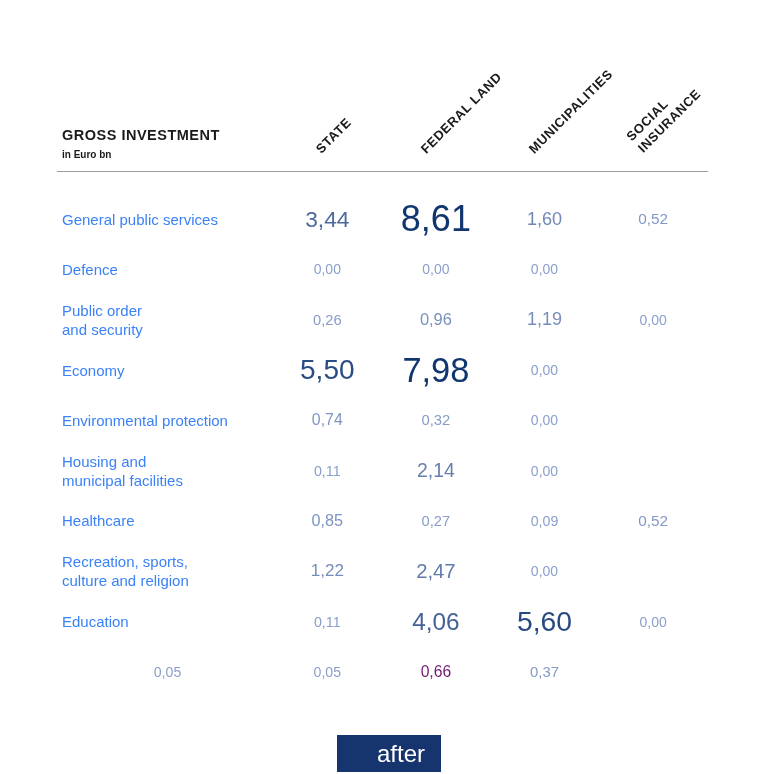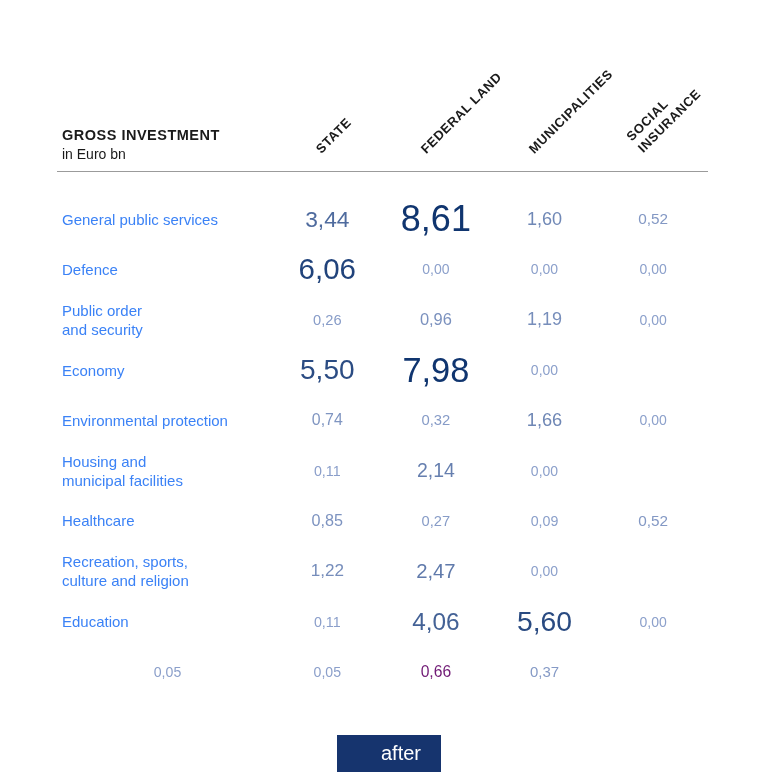--- a/index.html
+++ b/index.html
@@ -3,21 +3,21 @@
 <meta charset="utf-8">
 <style>
   * { margin: 0; padding: 0; box-sizing: border-box; }
   html, body { width: 773px; height: 774px; background: #ffffff;
                font-family: "Liberation Sans", sans-serif; overflow: hidden; }
   .stage { position: relative; width: 773px; height: 552px; background: #fff; }
 
   
   .hdr { position: absolute; left: 62px; top: 126px; color: #1a1a1a; }
   .hdr-title { font-size: 14.5px; font-weight: 700; letter-spacing: 0.5px; line-height: 19px; }
-  .hdr-sub   { font-size: 14px; font-weight: 400; line-height: 19px; }
+  .hdr-sub   { font-size: 10px; font-weight: 700; line-height: 19px; }
 
   
   .colhead { position: absolute; font-size: 13px; font-weight: 700; color: #1a1a1a;
              letter-spacing: 0.6px; line-height: 16px; white-space: pre-line;
              transform: rotate(-45deg); transform-origin: left bottom; }
   #col0 { left: 324px; top: 141px; }
   #col1 { left: 429px; top: 141px; }
   #col2 { left: 537px; top: 141px; }
   #col3 { left: 646px; top: 124px; }
 
@@ -28,21 +28,21 @@
   .tbl { position: absolute; left: 62px; top: 194px; width: 646px; }
   .row { display: grid; grid-template-columns: 211px 108.6px 108.6px 108.6px 108.6px;
          height: 50.3px; align-items: center; }
   .lbl { font-size: 15px; color: #3b82f6; line-height: 19px; white-space: pre-line; }
   .cell { display: flex; justify-content: center; align-items: center; height: 100%; }
   .val { font-weight: 400; letter-spacing: 0px; }
 
   
   .after-btn { position: absolute; left: 337px; top: 735px; width: 104px; height: 37px;
                display: flex; align-items: center; justify-content: center;
-               color: #ffffff; font-size: 20px; border: none; cursor: pointer; padding-left: 24px; }
+               color: #ffffff; font-size: 24px; border: none; cursor: pointer; padding-left: 24px; }
 </style>
 </head>
 <body>
 
 <div class="stage">
 
   <div class="hdr">
     <div class="hdr-title">GROSS INVESTMENT</div>
     <div class="hdr-sub">in Euro bn</div>
   </div>
@@ -67,23 +67,20 @@
         <div class="cell">
           <span class="val" style="font-size: 18.0883px; color: rgb(112, 136, 182);">1,60</span>
         </div>
         <div class="cell">
           <span class="val" style="font-size: 15.3287px; color: rgb(131, 152, 196);">0,52</span>
         </div>
       </div>
       <div class="row">
         <div class="lbl">Defence</div>
         <div class="cell">
-          <span class="val" style="font-size: 29.4843px; color: rgb(33, 67, 123);">6,06</span>
-        </div>
-        <div class="cell">
           <span class="val" style="font-size: 14px; color: rgb(140, 160, 203);">0,00</span>
         </div>
         <div class="cell">
           <span class="val" style="font-size: 14px; color: rgb(140, 160, 203);">0,00</span>
         </div>
         <div class="cell">
           <span class="val" style="font-size: 14px; color: rgb(140, 160, 203);">0,00</span>
         </div>
       </div>
       <div class="row">
@@ -116,23 +113,20 @@
       </div>
       <div class="row">
         <div class="lbl">Environmental protection</div>
         <div class="cell">
           <span class="val" style="font-size: 15.8908px; color: rgb(127, 149, 193);">0,74</span>
         </div>
         <div class="cell">
           <span class="val" style="font-size: 14.8177px; color: rgb(134, 155, 199);">0,32</span>
         </div>
         <div class="cell">
-          <span class="val" style="font-size: 18.2416px; color: rgb(111, 135, 181);">1,66</span>
-        </div>
-        <div class="cell">
           <span class="val" style="font-size: 14px; color: rgb(140, 160, 203);">0,00</span>
         </div>
       </div>
       <div class="row">
         <div class="lbl">Housing and
 municipal facilities</div>
         <div class="cell">
           <span class="val" style="font-size: 14.2811px; color: rgb(138, 158, 202);">0,11</span>
         </div>
         <div class="cell">

